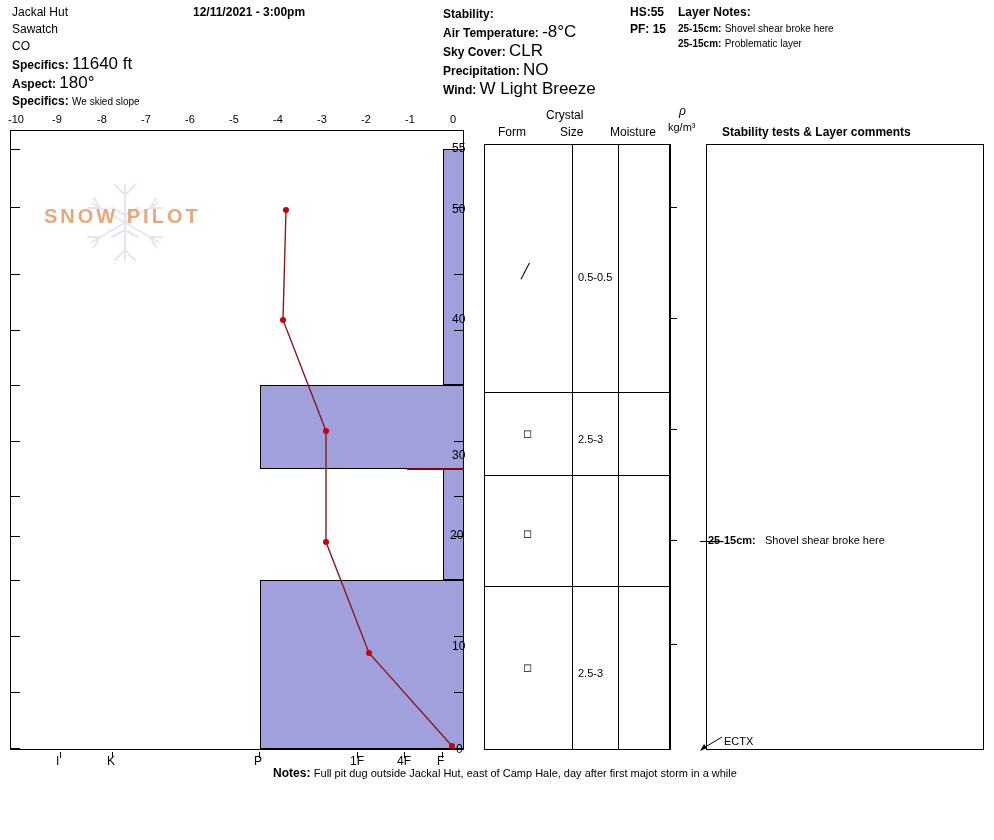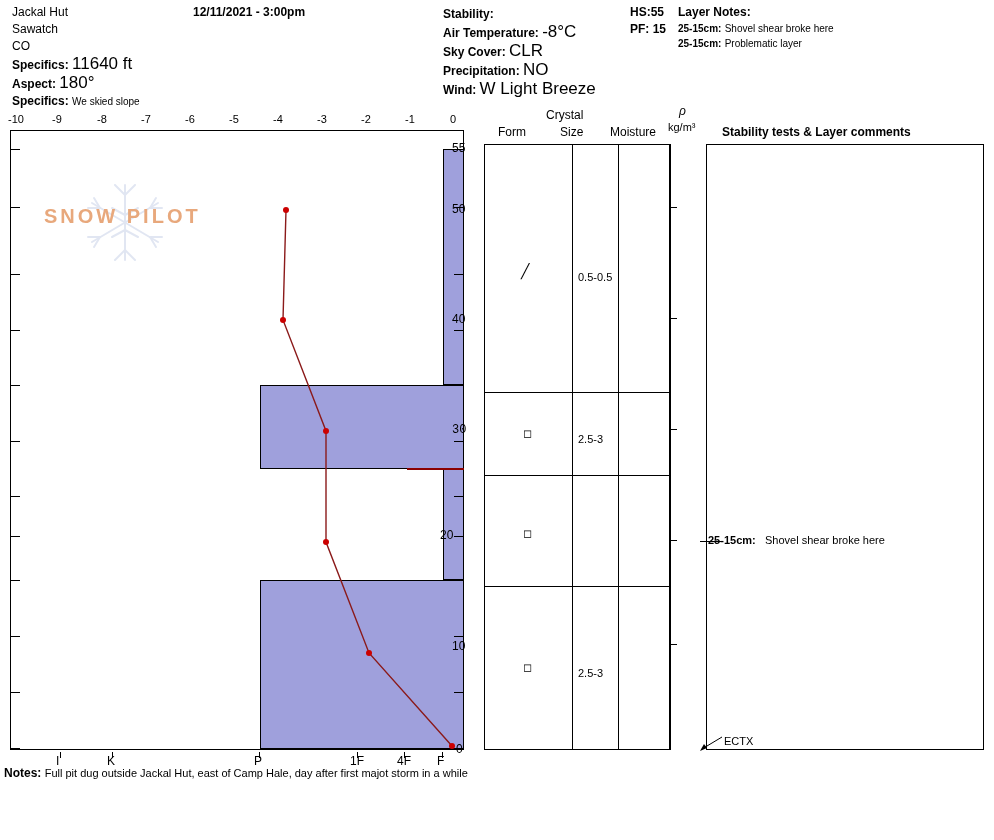--- a/index.html
+++ b/index.html
@@ -46,21 +46,21 @@
   .cellsize{position:absolute;font-size:11px;}
   .cellform{position:absolute;}
   .lcomment{position:absolute;font-size:11px;white-space:nowrap;}
   .lnote-tick{position:absolute;width:22px;height:1px;background:#000;}
 
   
   #watermark{position:absolute;left:30px;top:175px;width:190px;height:95px;opacity:.55;}
   #wm-text{position:absolute;left:44px;top:205px;font-size:20px;font-weight:bold;
     letter-spacing:3px;color:#e8a87c;font-family:"Liberation Sans",sans-serif;}
 
-  #notes{position:absolute;left:4px;top:766px;width:974px;white-space:nowrap;}
+  #notes{position:absolute;left:18px;top:766px;width:974px;white-space:nowrap;text-align:center;}
   #notes .lbl{font-weight:bold;}
   #notes .txt{font-size:11px;}
 </style>
 </head>
 <body>
 
 <div class="hdr">
 
   <div class="col" style="left:12px;width:175px;">
     <div class="row"><span>Jackal Hut</span></div>
@@ -165,22 +165,22 @@
   <div class="tempdot" style="left:269px;top:186px;"></div>
   <div class="tempdot" style="left:312px;top:297px;"></div>
   <div class="tempdot" style="left:312px;top:408px;"></div>
   <div class="tempdot" style="left:355px;top:519px;"></div>
   <div class="tempdot" style="left:438px;top:612px;"></div>
 </div>
 
 <div class="depthlabel" style="left:452px;top:141px;">55</div>
 <div class="depthlabel" style="left:452px;top:202px;">50</div>
 <div class="depthlabel" style="left:452px;top:312px;">40</div>
-<div class="depthlabel" style="left:452px;top:423px;font-family:Liberation Mono, monospace;">30</div>
-<div class="depthlabel" style="left:440px;top:528px;">20</div>
+<div class="depthlabel" style="left:452px;top:448px;">30</div>
+<div class="depthlabel" style="left:450px;top:528px;">20</div>
 <div class="depthlabel" style="left:452px;top:639px;">10</div>
 <div class="depthlabel" style="left:456px;top:742px;">0</div>
 
 <div id="hard-axis">
   <i style="left:50px"></i>
     <span style="left:46px;top:2px;">I</span>
   <i style="left:102px"></i>
     <span style="left:97px;top:2px;">K</span>
   <i style="left:249px"></i>
     <span style="left:244px;top:2px;">P</span>

